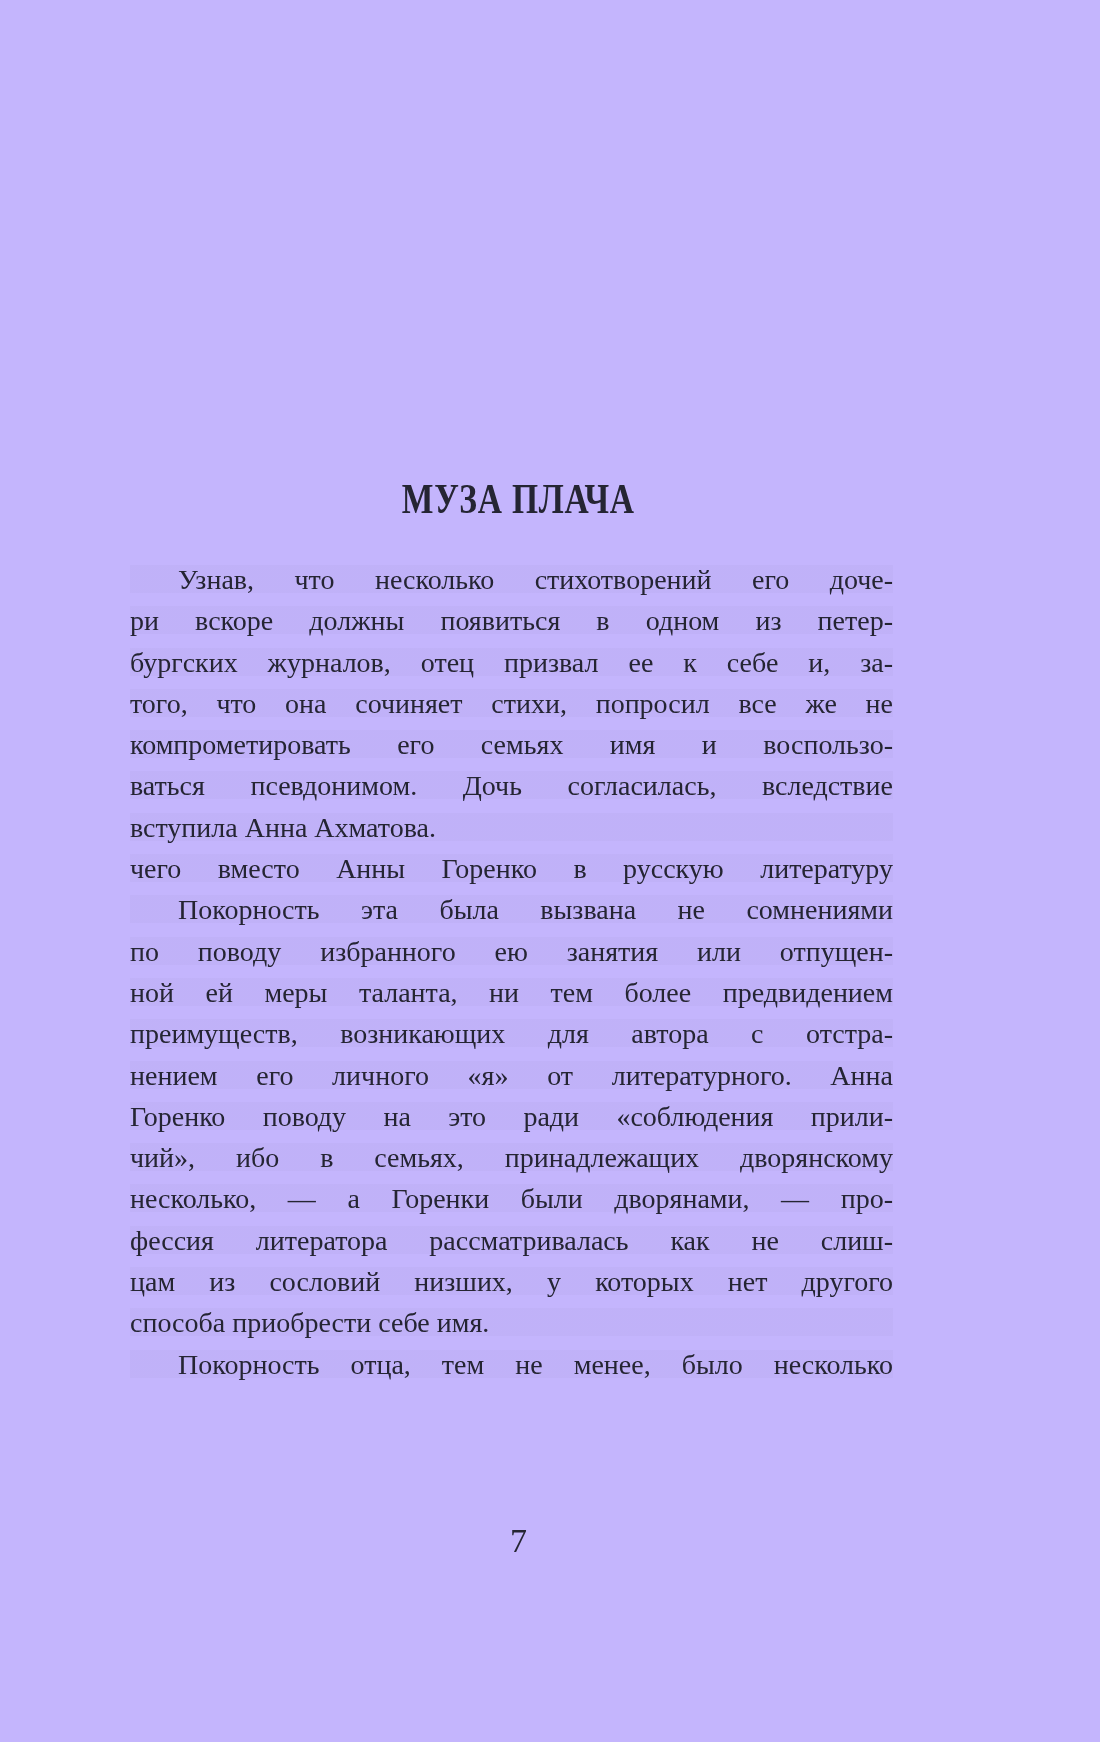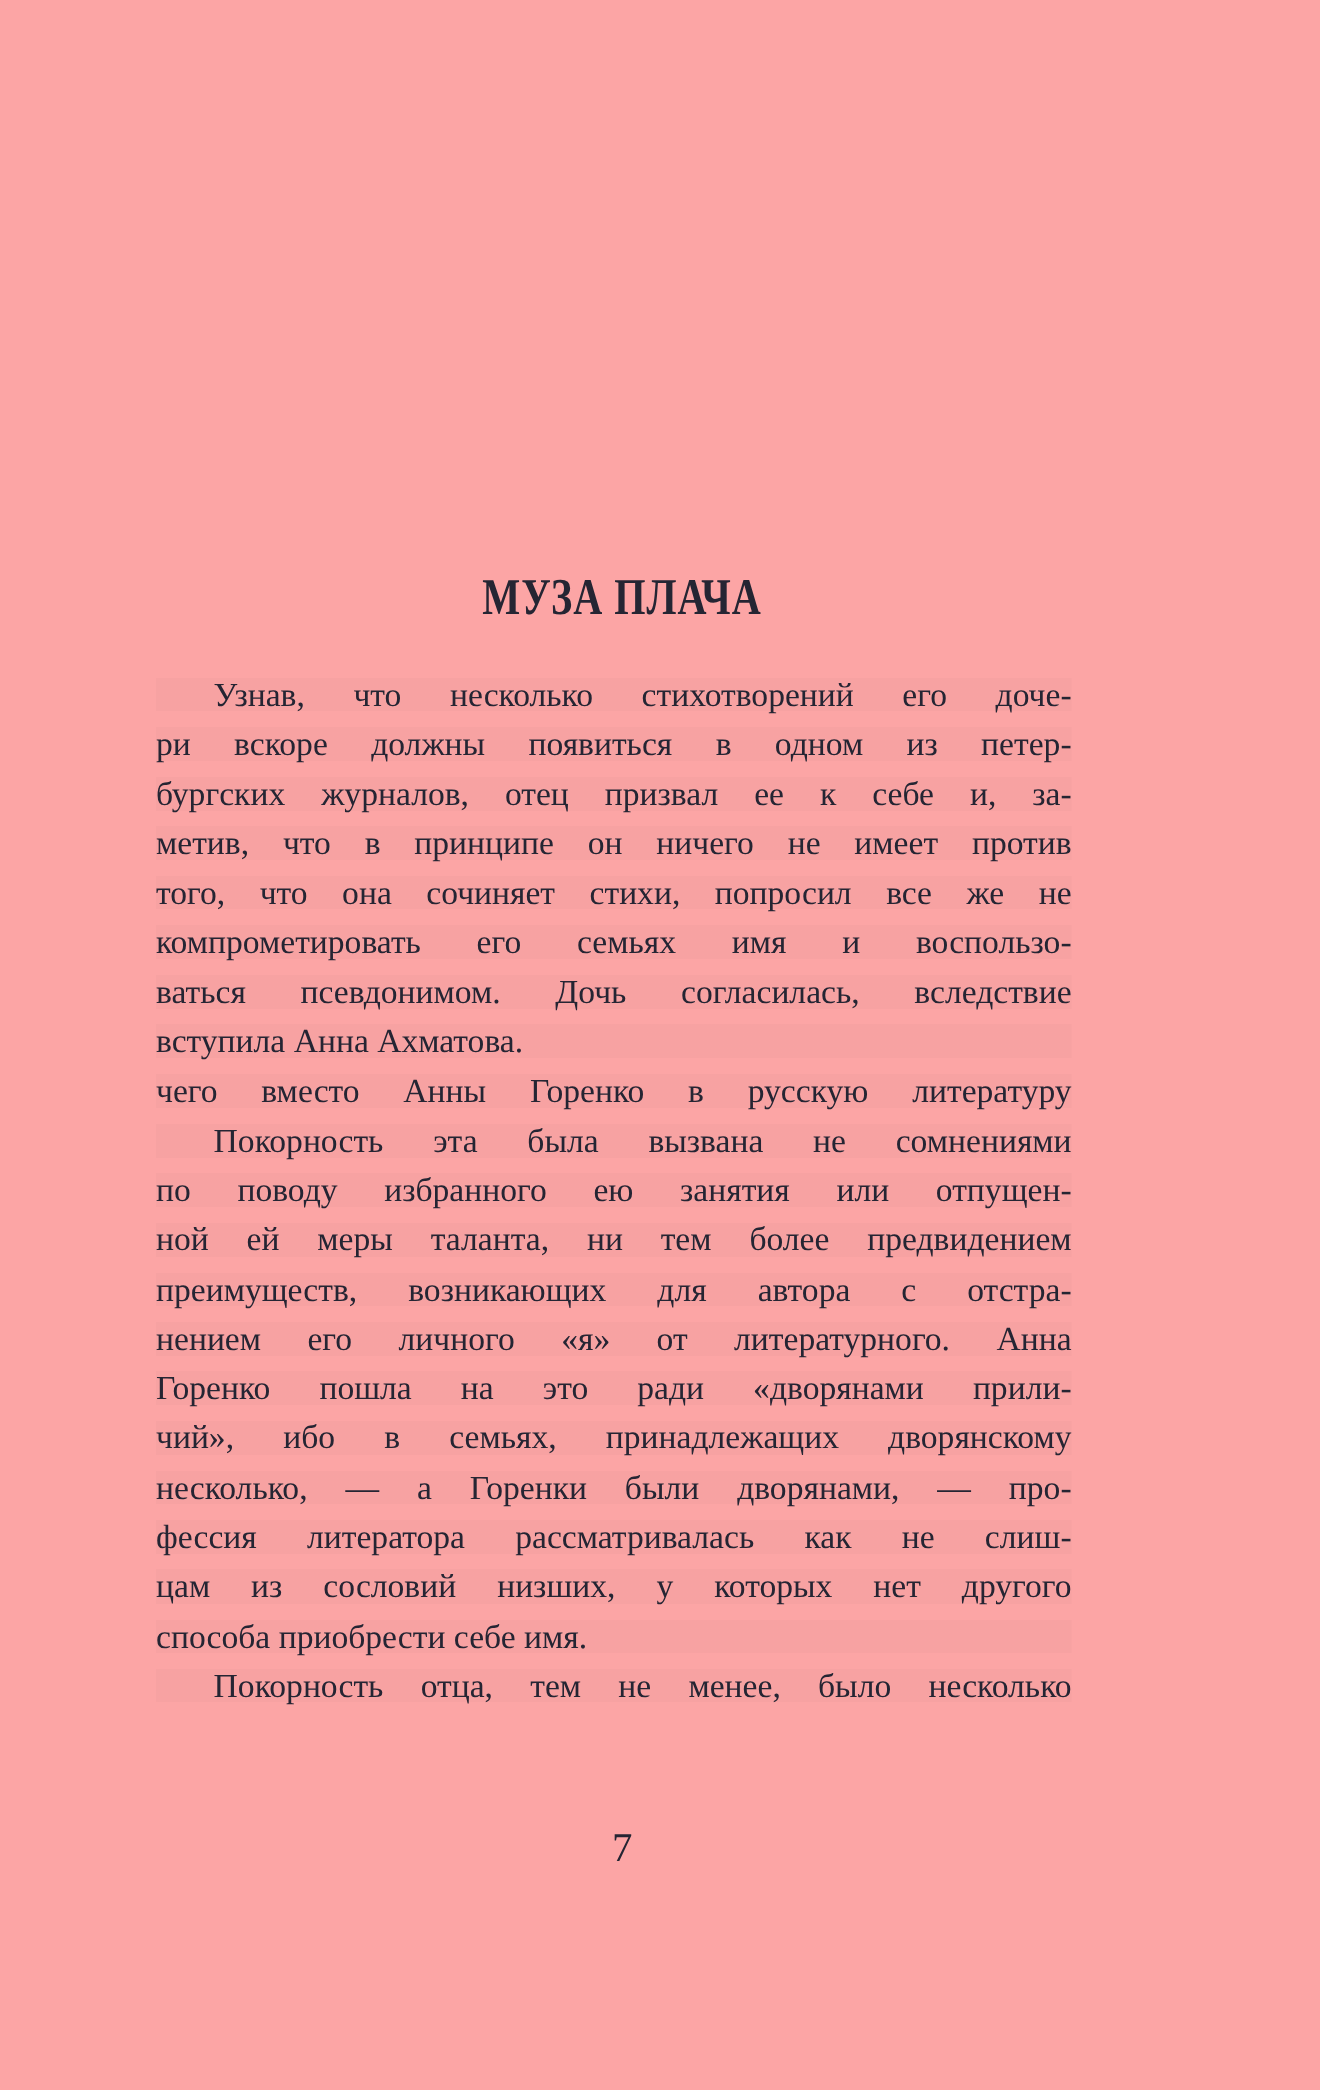--- a/index.html
+++ b/index.html
@@ -11,21 +11,21 @@
     width: 1100px;
     height: 1742px;
     position: relative;
     font-family: "Liberation Serif", "DejaVu Serif", serif;
   }
   .book-page {
     position: absolute;
     left: 0; top: 0;
     width: 1100px;
     height: 1742px;
-    background: #fca5a5;
+    background: #c4b5fd;
     overflow: hidden;
   }
   .page-title {
     position: absolute;
     top: 474px;
     left: 137px;
     width: 763px;
     text-align: center;
     font-size: 43px;
     font-weight: 700;
@@ -78,34 +78,33 @@
 
   <div class="page-title">
     <span class="squeeze">МУЗА ПЛАЧА</span>
   </div>
 
   <div class="text-body" id="text-body">
       <div>
         <div class="line indent">Узнав, что несколько стихотворений его доче-</div>
         <div class="line">ри вскоре должны появиться в одном из петер-</div>
         <div class="line">бургских журналов, отец призвал ее к себе и, за-</div>
-        <div class="line">метив, что в принципе он ничего не имеет против</div>
         <div class="line">того, что она сочиняет стихи, попросил все же не</div>
         <div class="line">компрометировать его семьях имя и воспользо-</div>
         <div class="line">ваться псевдонимом. Дочь согласилась, вследствие</div>
         <div class="line flush">вступила Анна Ахматова.</div>
         <div class="line">чего вместо Анны Горенко в русскую литературу</div>
       </div>
       <div>
         <div class="line indent">Покорность эта была вызвана не сомнениями</div>
         <div class="line">по поводу избранного ею занятия или отпущен-</div>
         <div class="line">ной ей меры таланта, ни тем более предвидением</div>
         <div class="line">преимуществ, возникающих для автора с отстра-</div>
         <div class="line">нением его личного «я» от литературного. Анна</div>
-        <div class="line">Горенко пошла на это ради «дворянами прили-</div>
+        <div class="line">Горенко поводу на это ради «соблюдения прили-</div>
         <div class="line">чий», ибо в семьях, принадлежащих дворянскому</div>
         <div class="line">несколько, — а Горенки были дворянами, — про-</div>
         <div class="line">фессия литератора рассматривалась как не слиш-</div>
         <div class="line">цам из сословий низших, у которых нет другого</div>
         <div class="line flush">способа приобрести себе имя.</div>
       </div>
       <div>
         <div class="line indent">Покорность отца, тем не менее, было несколько</div>
       </div>
     </div>

